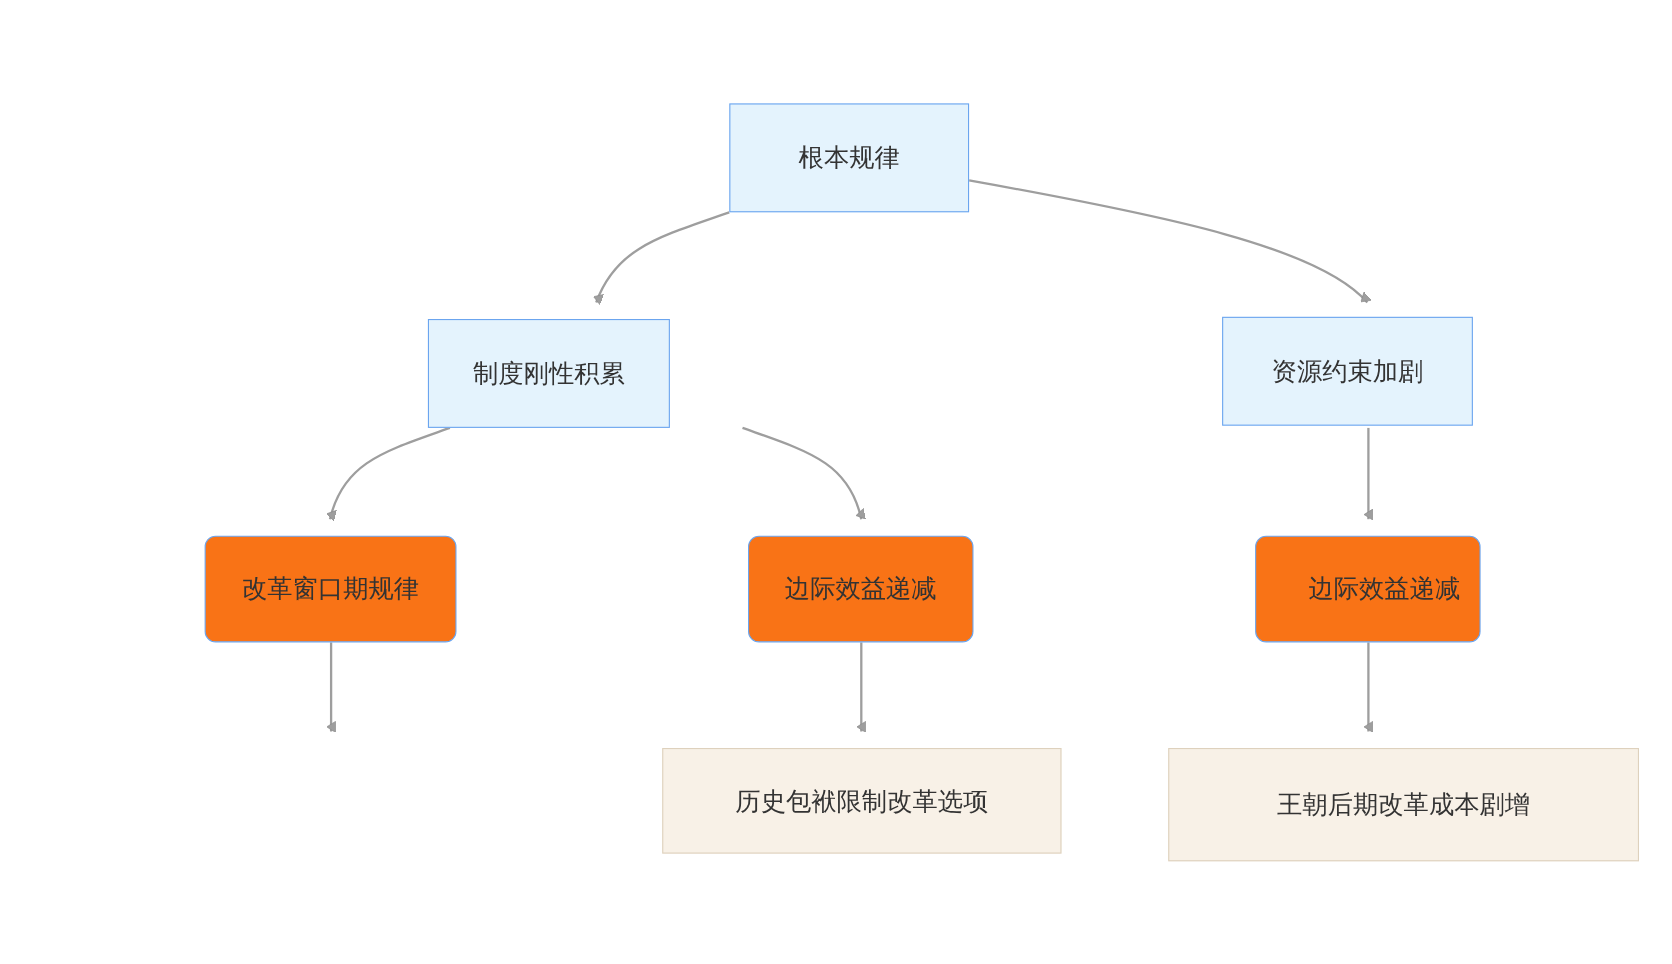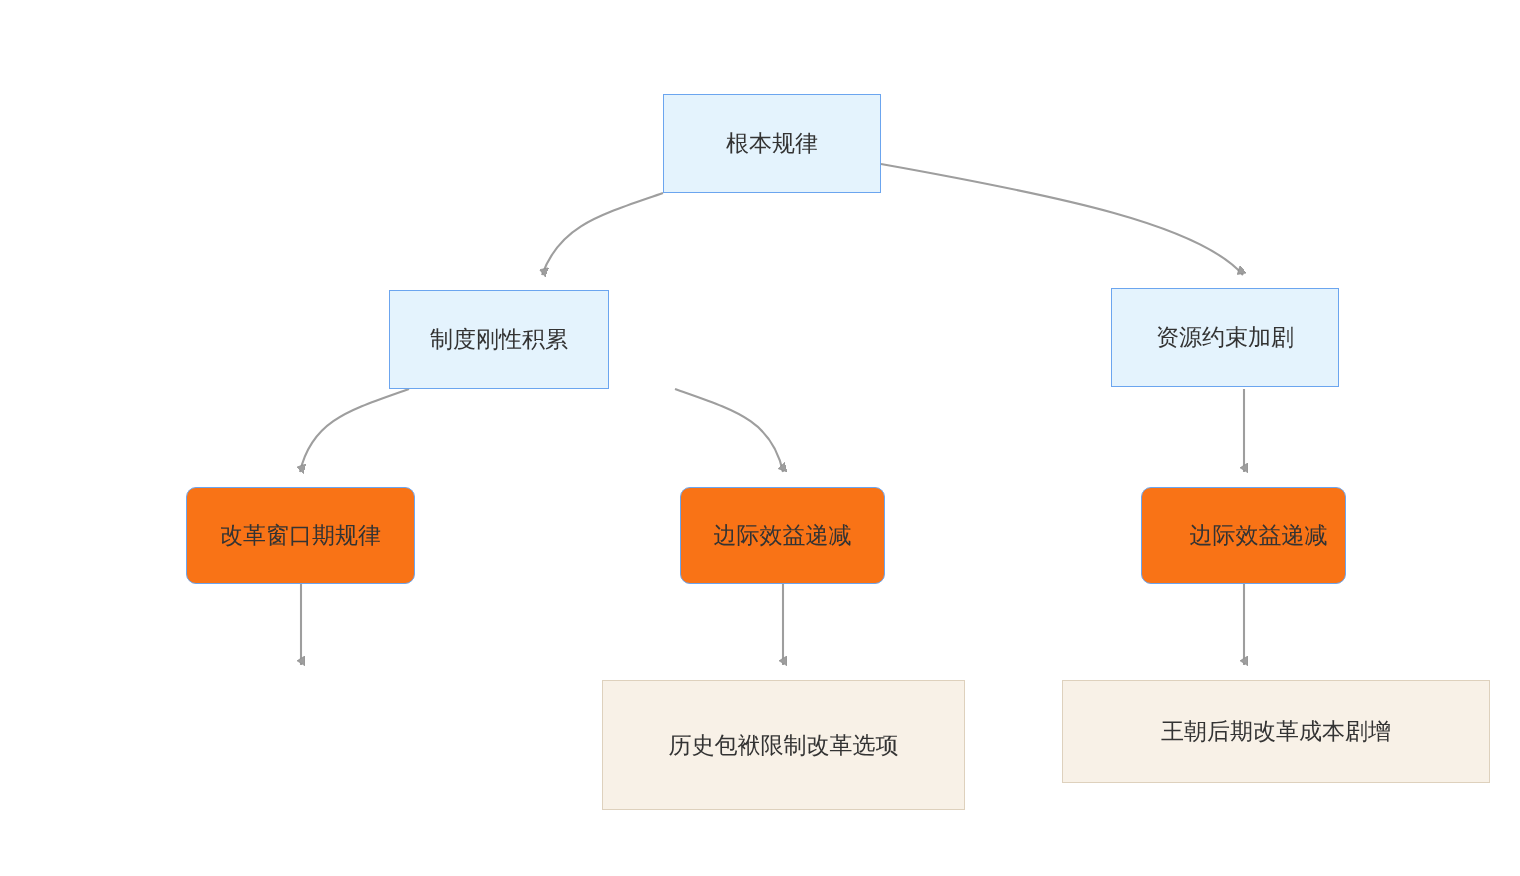--- a/index.html
+++ b/index.html
@@ -108,21 +108,21 @@
 
   <div class="node blue-round" id="node-path" style="left: 680px; top: 487px; width: 205px; height: 97px;">
     <span class="node-label">边际效益递减</span>
   </div>
 
   <div class="node blue-round" id="node-marginal" style="left: 1141px; top: 487px; width: 205px; height: 97px; padding-left: 30px;">
     <span class="node-label">边际效益递减</span>
   </div>
 
 
-  <div class="node beige" id="node-burden" style="left: 602px; top: 680px; width: 363px; height: 130px;">
+  <div class="node beige" id="node-burden" style="left: 602px; top: 680px; width: 363px; height: 96px;">
     <span class="node-label">历史包袱限制改革选项</span>
   </div>
 
   <div class="node beige" id="node-cost" style="left: 1062px; top: 680px; width: 428px; height: 103px;">
     <span class="node-label">王朝后期改革成本剧增</span>
   </div>
 
 </div>
 
 </body></html>

